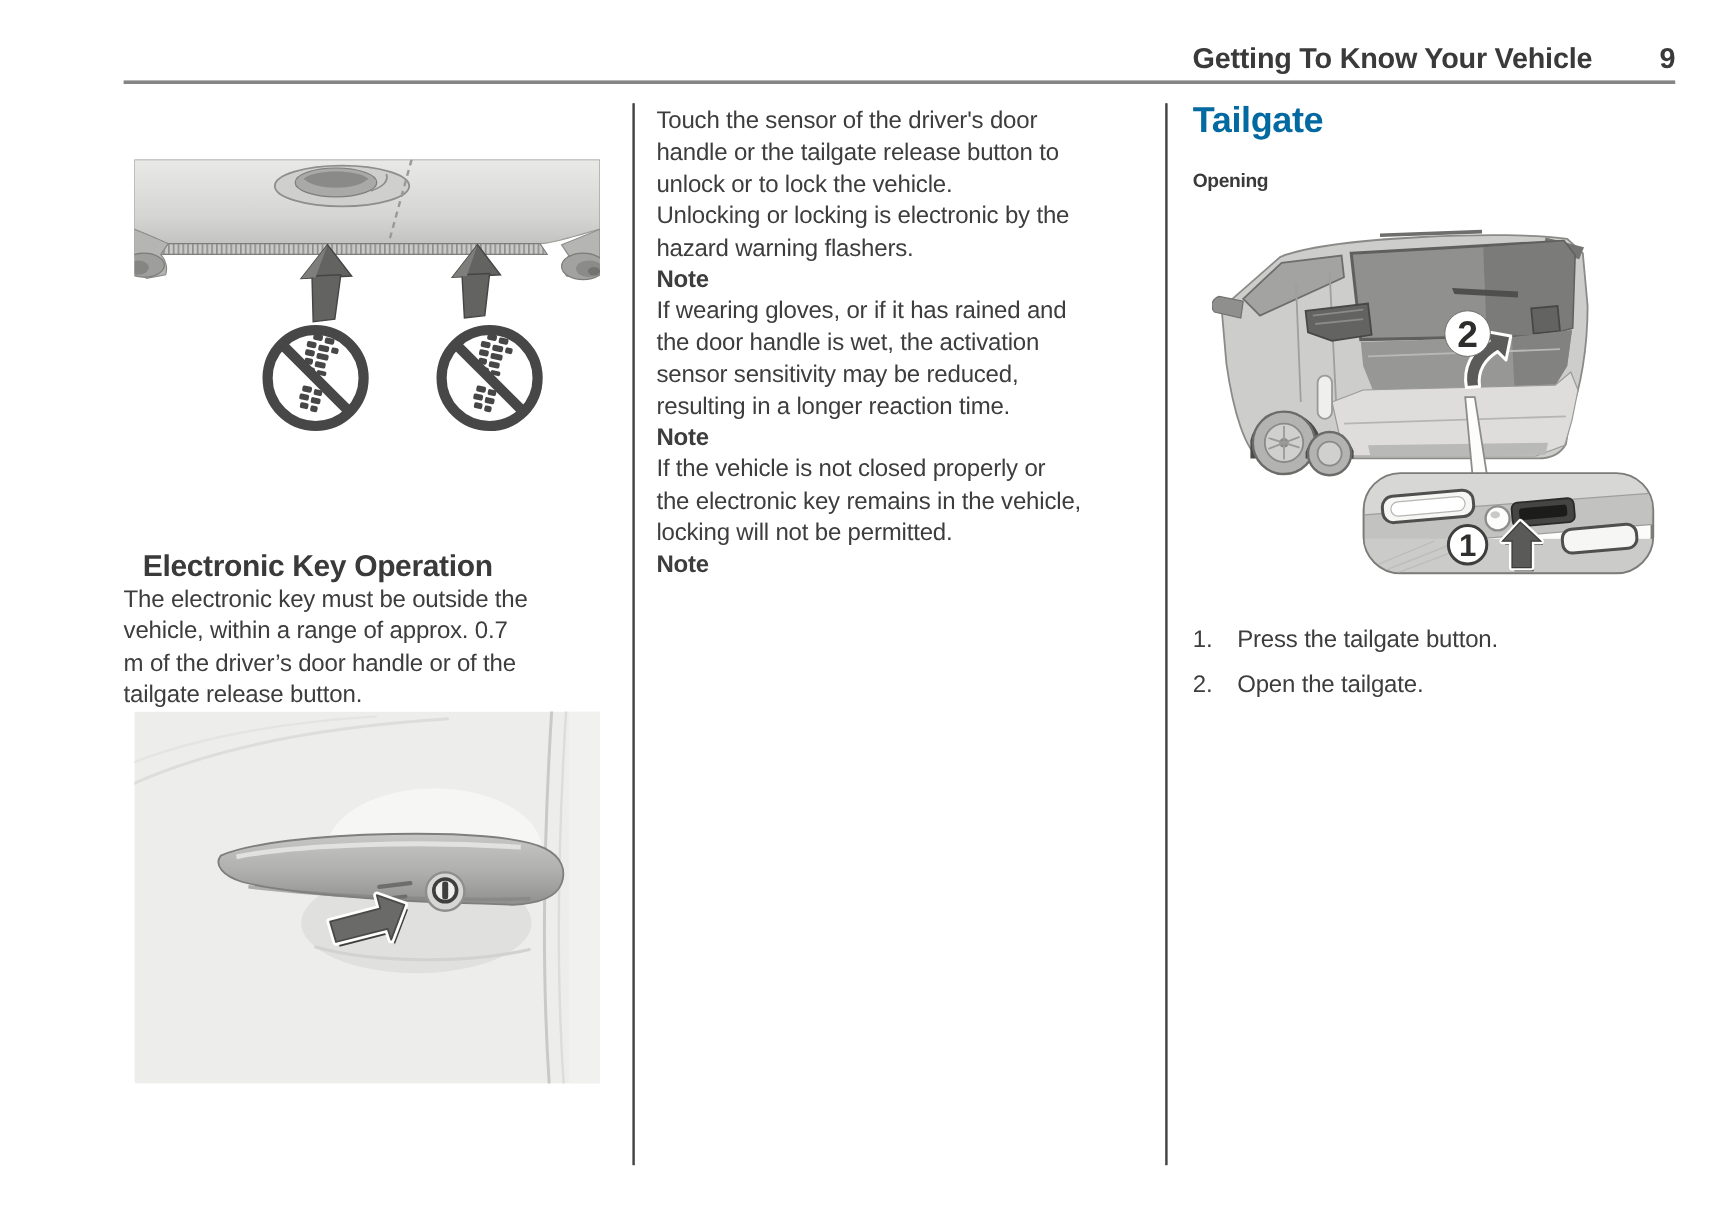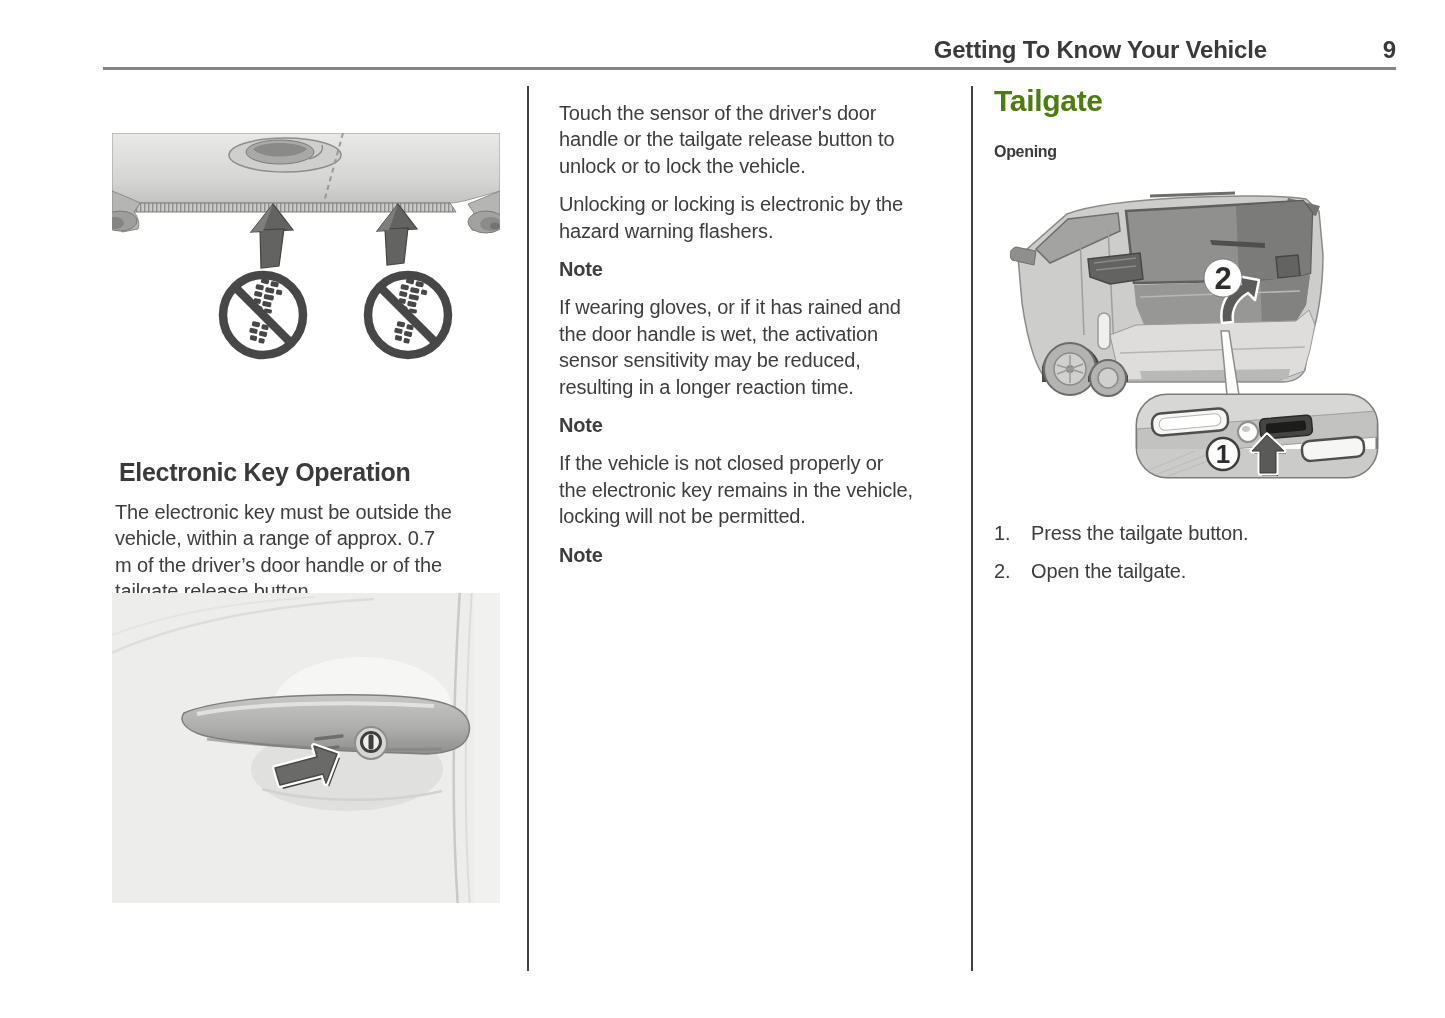--- a/index.html
+++ b/index.html
@@ -1,36 +1,36 @@
 <!DOCTYPE html>
 <html><head>
 <meta charset="utf-8">
 <style>
   html,body{margin:0;padding:0;background:#ffffff;}
   .page{position:relative;width:1445px;height:1018px;background:#ffffff;overflow:hidden;
         font-family:"Liberation Sans",sans-serif;color:#3d3d3d;}
   
   .hdr{position:absolute;top:36px;left:103px;width:1293px;display:flex;justify-content:flex-end;
-       align-items:baseline;gap:116px;font-weight:bold;font-size:24px;letter-spacing:-0.2px;color:#3a3a3a;}
+       align-items:baseline;gap:56px;font-weight:bold;font-size:24px;letter-spacing:-0.2px;color:#3a3a3a;}
   .hdr-rule{position:absolute;top:67px;left:103px;width:1293px;height:3px;background:#858585;}
   .vdiv{position:absolute;top:86px;width:2px;height:885px;background:#414141;}
   .vdiv1{left:527px;} .vdiv2{left:971px;}
   
   .lines{white-space:pre-line;}
-  .body{font-size:20px;line-height:26.4px;letter-spacing:-0.15px;margin:12px;}
+  .body{font-size:20px;line-height:26.4px;letter-spacing:-0.15px;margin:0;}
   .note{font-weight:bold;}
   
   .fig1{position:absolute;left:112px;top:133px;}
   .h-section{position:absolute;left:103px;top:442px;font-size:25px;font-weight:bold;letter-spacing:-0.3px;color:#3a3a3a;margin:16px;}
   .left-para{position:absolute;left:103px;top:487px;width:400px;}
   .fig2{position:absolute;left:112px;top:593px;}
   
   .mid{position:absolute;left:547px;top:88px;width:428px;}
   
-  .h-main{position:absolute;left:994px;top:84px;font-size:30px;font-weight:bold;letter-spacing:-0.3px;color:#4d7c0f;margin:0;text-align:center;}
+  .h-main{position:absolute;left:994px;top:84px;font-size:30px;font-weight:bold;letter-spacing:-0.3px;color:#0369a1;margin:0;text-align:center;}
   .h-sub{position:absolute;left:994px;top:143px;font-size:16px;font-weight:bold;letter-spacing:-0.3px;color:#3a3a3a;margin:0;}
   .fig3{position:absolute;left:1010px;top:185px;}
   .steps{position:absolute;left:994px;top:521px;width:400px;}
   .step-row{display:flex;font-size:20px;line-height:25px;letter-spacing:-0.15px;margin:0 0 13px 0;}
   .step-num{width:37px;flex:0 0 37px;}
   svg text{font-family:"Liberation Sans",sans-serif;}
 </style>
 </head>
 <body>
 

